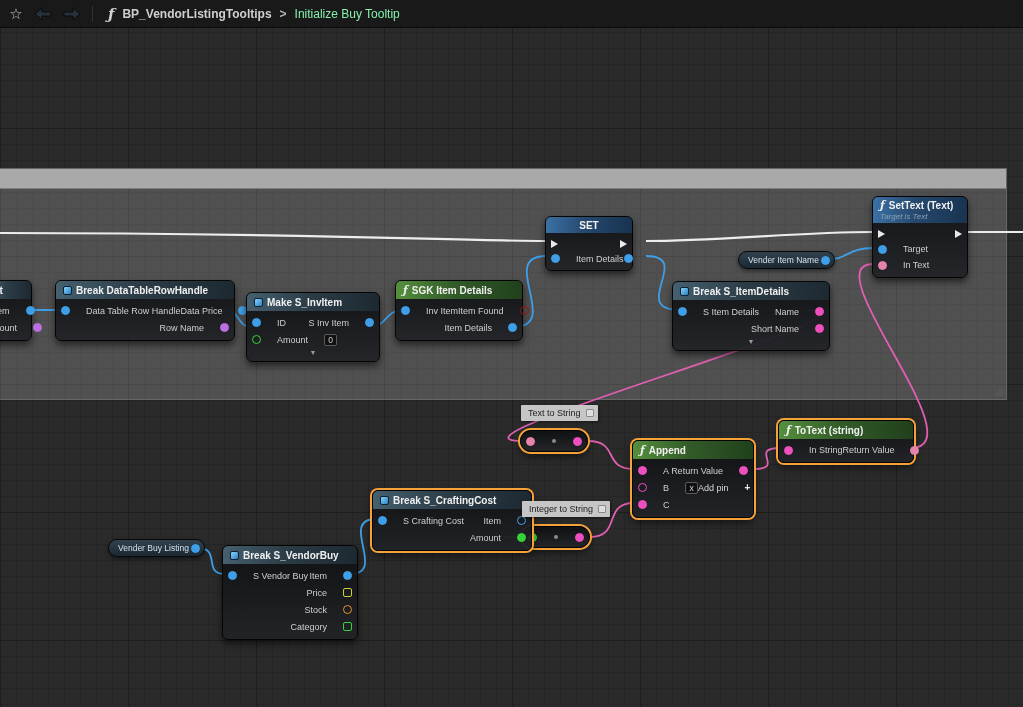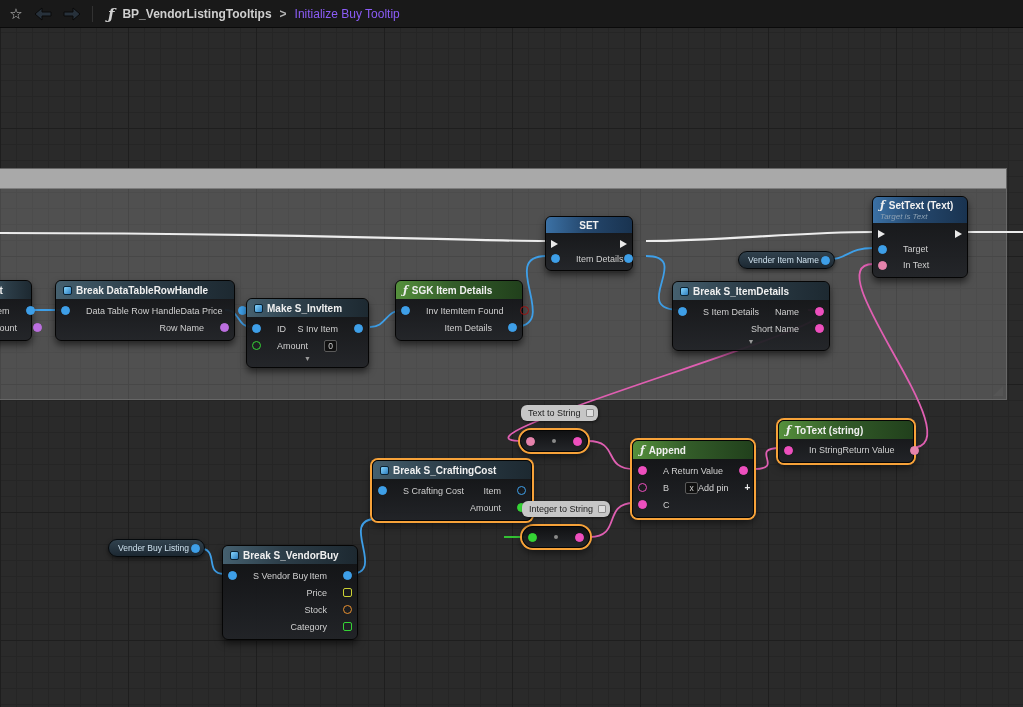--- a/index.html
+++ b/index.html
@@ -9,21 +9,21 @@
   
   .toolbar{position:absolute;top:0;left:0;width:100%;height:28px;background:#191919;
     border-bottom:1px solid #0a0a0a;display:flex;align-items:center;gap:5px;padding:0 6px;z-index:20}
   .tb-star{color:#c2c2c2;font-size:15px;width:20px;text-align:center;cursor:pointer}
   .tb-nav{width:24px;height:20px;display:flex;align-items:center;justify-content:center}
   .tb-sep{width:1px;height:16px;background:#323232;margin:0 3px}
   .tb-fx{color:#d0d0d0;font-size:15px;font-style:italic;font-weight:bold;
     font-family:"DejaVu Serif","Liberation Serif",serif;margin:0 3px 0 7px}
   .bc-parent{color:#cfcfcf;font-size:12px;font-weight:bold;cursor:pointer}
   .bc-sep{color:#b5b5b5;font-size:12px;font-weight:bold;margin:0 3px}
-  .bc-current{color:#8b5cf6;font-size:12px}
+  .bc-current{color:#86efac;font-size:12px}
   
   .graph{position:absolute;inset:0;background-color:#2a2a2a;background-image:
     linear-gradient(to right,#1e1e1e 1px,transparent 1px),
     linear-gradient(to bottom,#1e1e1e 1px,transparent 1px),
     linear-gradient(to right,#252525 1px,transparent 1px),
     linear-gradient(to bottom,#252525 1px,transparent 1px);
     background-size:128px 128px,128px 128px,16px 16px,16px 16px}
   .comment{position:absolute;left:-8px;top:168px;width:1015px;height:232px;
     background:rgba(180,180,180,.28);border:1px solid rgba(105,105,105,.9);z-index:1}
   .comment-header{position:absolute;left:0;top:0;right:0;height:20px;background:#a9a9a9;border-bottom:1px solid #7d7d7d}
@@ -68,21 +68,21 @@
     color:#cfcfcf;font-size:8.5px;line-height:10px;text-align:center;padding:0 2px}
   .collapse{text-align:center;color:#9a9a9a;font-size:7px;line-height:9px;height:9px;cursor:pointer}
   .vpill{position:absolute;z-index:3;height:18px;display:flex;align-items:center;gap:2px;
     padding:0 4px 0 9px;background:linear-gradient(#31424e,#1c2832);border:1px solid #05090c;
     border-radius:9px;font-size:8.5px;color:#cfe2ef;box-shadow:0 2px 4px rgba(0,0,0,.5)}
   .compact{position:absolute;z-index:3;width:68px;height:22px;display:flex;align-items:center;
     justify-content:space-between;padding:0 5px;border-radius:11px;border:1px solid #050505;
     background:linear-gradient(rgba(15,16,18,.95),rgba(35,37,41,.95));box-shadow:0 3px 5px rgba(0,0,0,.5)}
   .cdot{width:4px;height:4px;border-radius:50%;background:#8a8a8a}
   .bubble{position:absolute;z-index:4;background:#c6c6c6;color:#1d1d1d;font-size:9px;height:16px;
-    padding:0 7px;border-radius:6px;box-shadow:1px 1px 3px rgba(0,0,0,.5);display:flex;align-items:center;gap:5px}
+    padding:0 7px;border-radius:1px;box-shadow:1px 1px 3px rgba(0,0,0,.5);display:flex;align-items:center;gap:5px}
   .bicon{width:8px;height:8px;border:1px solid #8b8b8b;background:#dedede;border-radius:1px;margin-right:-3px;flex:none}
   .addpin{cursor:pointer}
   .addicon{color:#ededed;font-weight:bold;font-size:10px}
 </style>
 </head>
 <body>
 
 <div class="screen">
 
   <div class="toolbar">
@@ -172,21 +172,21 @@
       <div class="prow">
         <span class="pg"></span>
         <span class="pg">
             <span class="plbl">Row Name</span>
           <span class="pin f c-name"></span>
           </span>
       </div>
     </div>
   </div>
 
-  <div class="node" style="left:246px;top:298px;width:123px">
+  <div class="node" style="left:246px;top:292px;width:134px">
     <div class="nhdr hdr-struct">
       <span class="sicon"></span>
       <span>Make S_InvItem</span>
     </div>
     <div class="nbody">
       <div class="prow">
         <span class="pg">
             <span class="pin f c-blue"></span>
           <span class="plbl">ID</span>
           </span>
@@ -385,21 +385,21 @@
   <div class="bubble" style="left:522px;top:501px">
     <span>Integer to String</span>
     <span class="bicon"></span>
   </div>
   <div class="compact sel" style="left:522px;top:526px">
     <span class="pin f c-green"></span>
     <span class="cdot"></span>
     <span class="pin f c-str"></span>
   </div>
 
-  <div class="node sel" style="left:372px;top:460px;width:160px">
+  <div class="node sel" style="left:372px;top:490px;width:160px">
     <div class="nhdr hdr-struct">
       <span class="sicon"></span>
       <span>Break S_CraftingCost</span>
     </div>
     <div class="nbody">
       <div class="prow">
         <span class="pg">
             <span class="pin f c-blue"></span>
           <span class="plbl">S Crafting Cost</span>
           </span>

